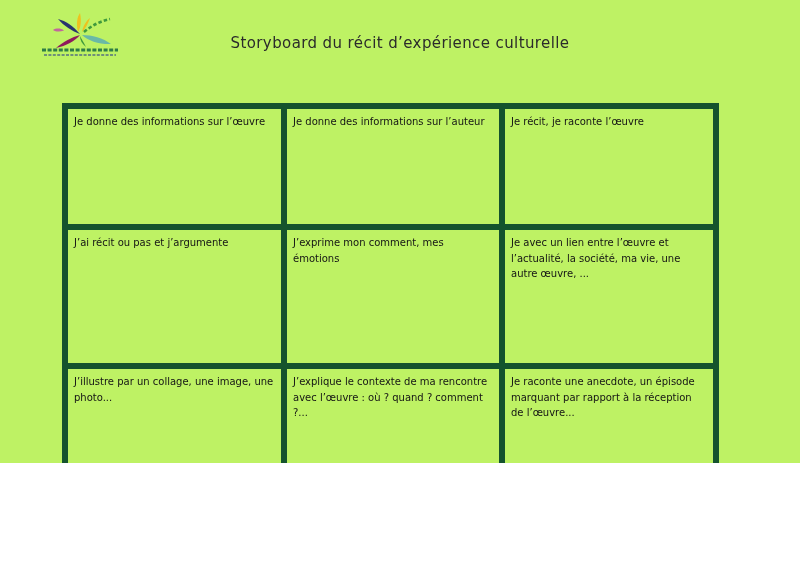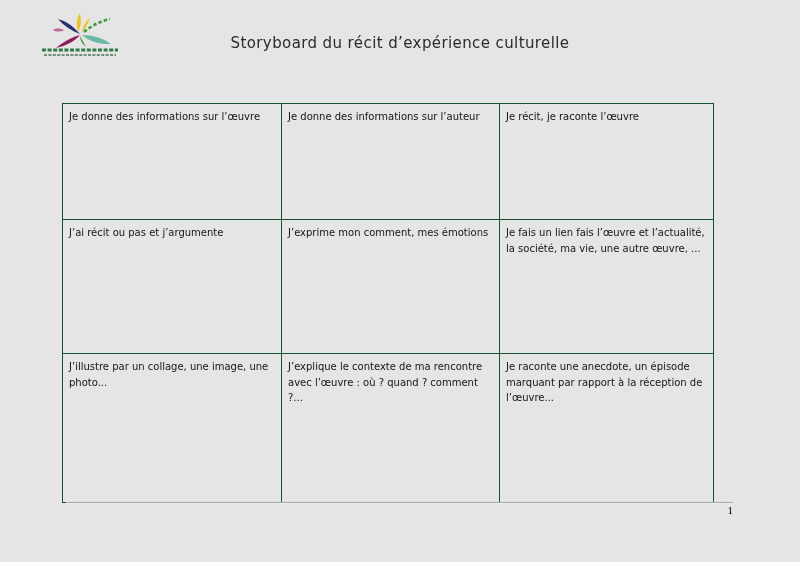--- a/index.html
+++ b/index.html
@@ -1,30 +1,30 @@
 <!DOCTYPE html>
 <html><head>
 <meta charset="utf-8">
 <style>
   html, body { margin:0; padding:0; background:#ffffff; }
   .page {
-    position:relative; width:800px; height:562px; background:#e5e5e5;
+    position:relative; width:800px; height:463px; background:#bef264;
     overflow:hidden; font-family:"DejaVu Sans", sans-serif;
   }
   .logo { position:absolute; left:40px; top:13px; width:80px; height:46px; }
   .title {
     position:absolute; top:34px; left:0; width:100%;
     text-align:center; font-size:15px; color:#2b2b2b; letter-spacing:0.4px;
   }
   table.board {
     position:absolute; top:103px; left:62px;
     border-collapse:collapse; table-layout:fixed;
   }
   table.board td {
-    border:1px solid #14532d; vertical-align:top;
+    border:6px solid #14532d; vertical-align:top;
     padding:5px 6px 0 6px; font-size:10px; line-height:15.5px;
     color:#141414; overflow:hidden;
   }
   tr.r1 td { height:110px; }
   tr.r2 td { height:128px; }
   tr.r3 td { height:143px;margin-left:16px; }
   .rule {
     position:absolute; top:502px; left:66px; width:667px; height:0;
     border-top:1px solid #a8a8a8; border-bottom:1px solid #ededed;
   }
@@ -71,21 +71,21 @@
       </colgroup>
     <tbody>
         <tr class="r1">
       <td>Je donne des informations sur l’œuvre</td>
       <td>Je donne des informations sur l’auteur</td>
       <td>Je récit, je raconte l’œuvre</td>
     </tr>
     <tr class="r2">
       <td>J’ai récit ou pas et j’argumente</td>
       <td>J’exprime mon comment, mes émotions</td>
-      <td>Je fais un lien fais l’œuvre et l’actualité, la société, ma vie, une autre œuvre, ...</td>
+      <td>Je avec un lien entre l’œuvre et l’actualité, la société, ma vie, une autre œuvre, ...</td>
     </tr>
     <tr class="r3">
       <td>J’illustre par un collage, une image, une photo...</td>
       <td>J’explique le contexte de ma rencontre avec l’œuvre : où ? quand ? comment ?...</td>
       <td>Je raconte une anecdote, un épisode marquant par rapport à la réception de l’œuvre...</td>
     </tr>
   </tbody>
     </table>
 
   <div class="rule"></div>

